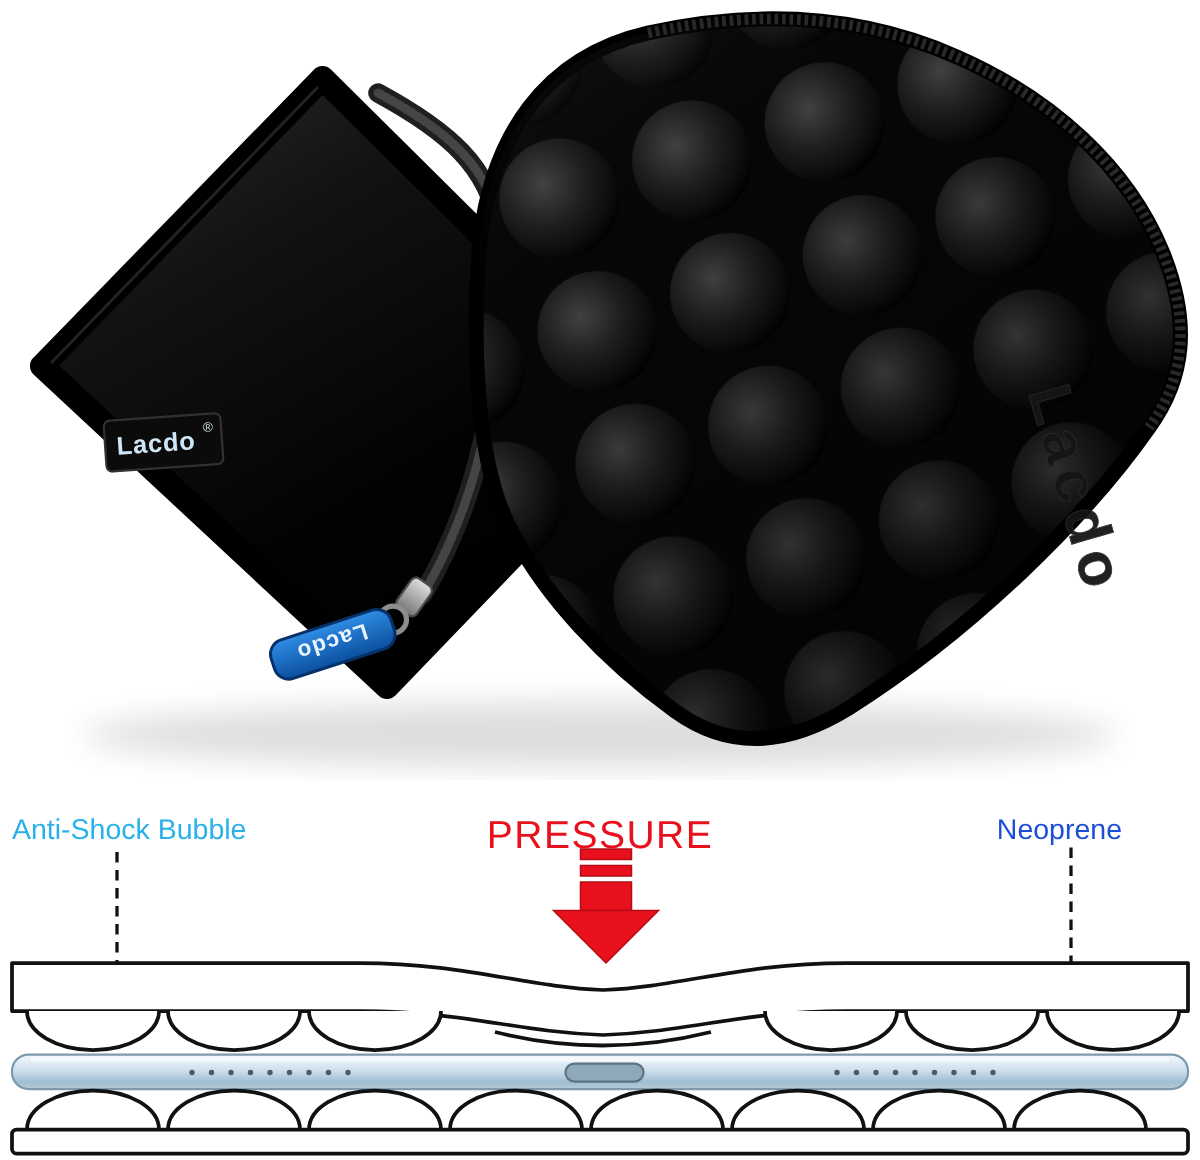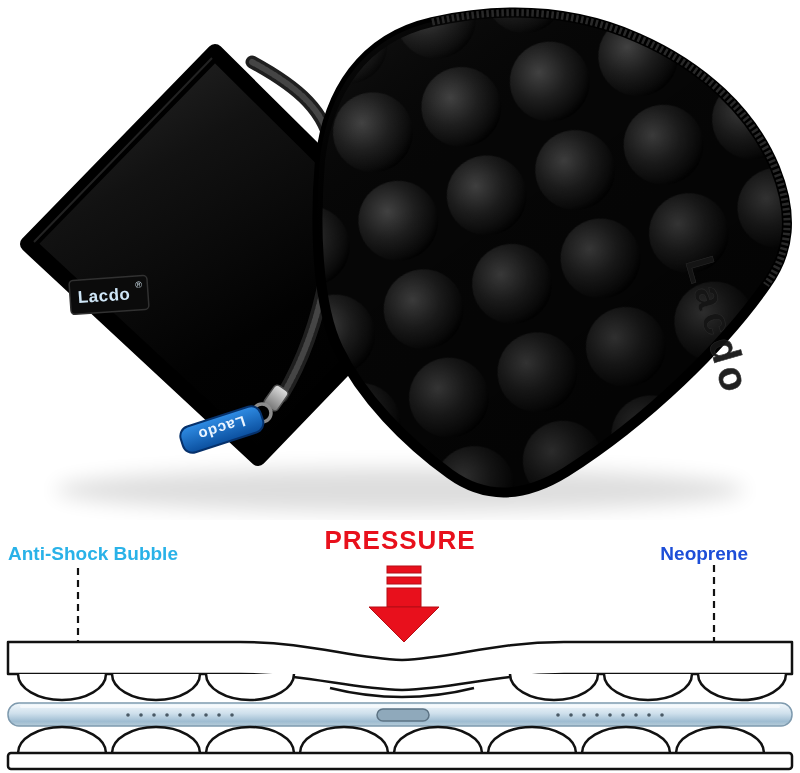--- a/index.html
+++ b/index.html
@@ -6,22 +6,22 @@
   body{
     width:800px;height:773px;background:#fff;
     font-family:"Liberation Sans",sans-serif;
     -webkit-font-smoothing:antialiased;
   }
   .page{position:relative;width:800px;height:773px;background:#fff;overflow:hidden;}
   .photo{position:absolute;top:0;left:0;width:800px;height:520px;}
   .photo svg{display:block;}
   .diagram{position:absolute;top:520px;left:0;width:800px;height:253px;}
   .diagram svg{position:absolute;top:0;left:0;}
-  .dlabel{position:absolute;font-weight:bold;white-space:nowrap;}
-  .dlabel.pressure{top:5px;left:0;right:0;text-align:center;font-size:26px;letter-spacing:1px;color:#e8101c;}
+  .dlabel{position:absolute;font-weight:normal;white-space:nowrap;}
+  .dlabel.pressure{top:21px;left:0;right:0;text-align:center;font-size:26px;letter-spacing:1px;color:#e8101c;}
   .dlabel.anti{top:23px;left:8px;font-size:19px;color:#29b2e8;}
   .dlabel.neo{top:23px;right:52px;font-size:19px;color:#1d4ed8;}
 </style>
 </head>
 <body>
 
 <div class="page">
 
   <div class="photo">
     <svg width="800" height="520" viewBox="0 0 800 520">

